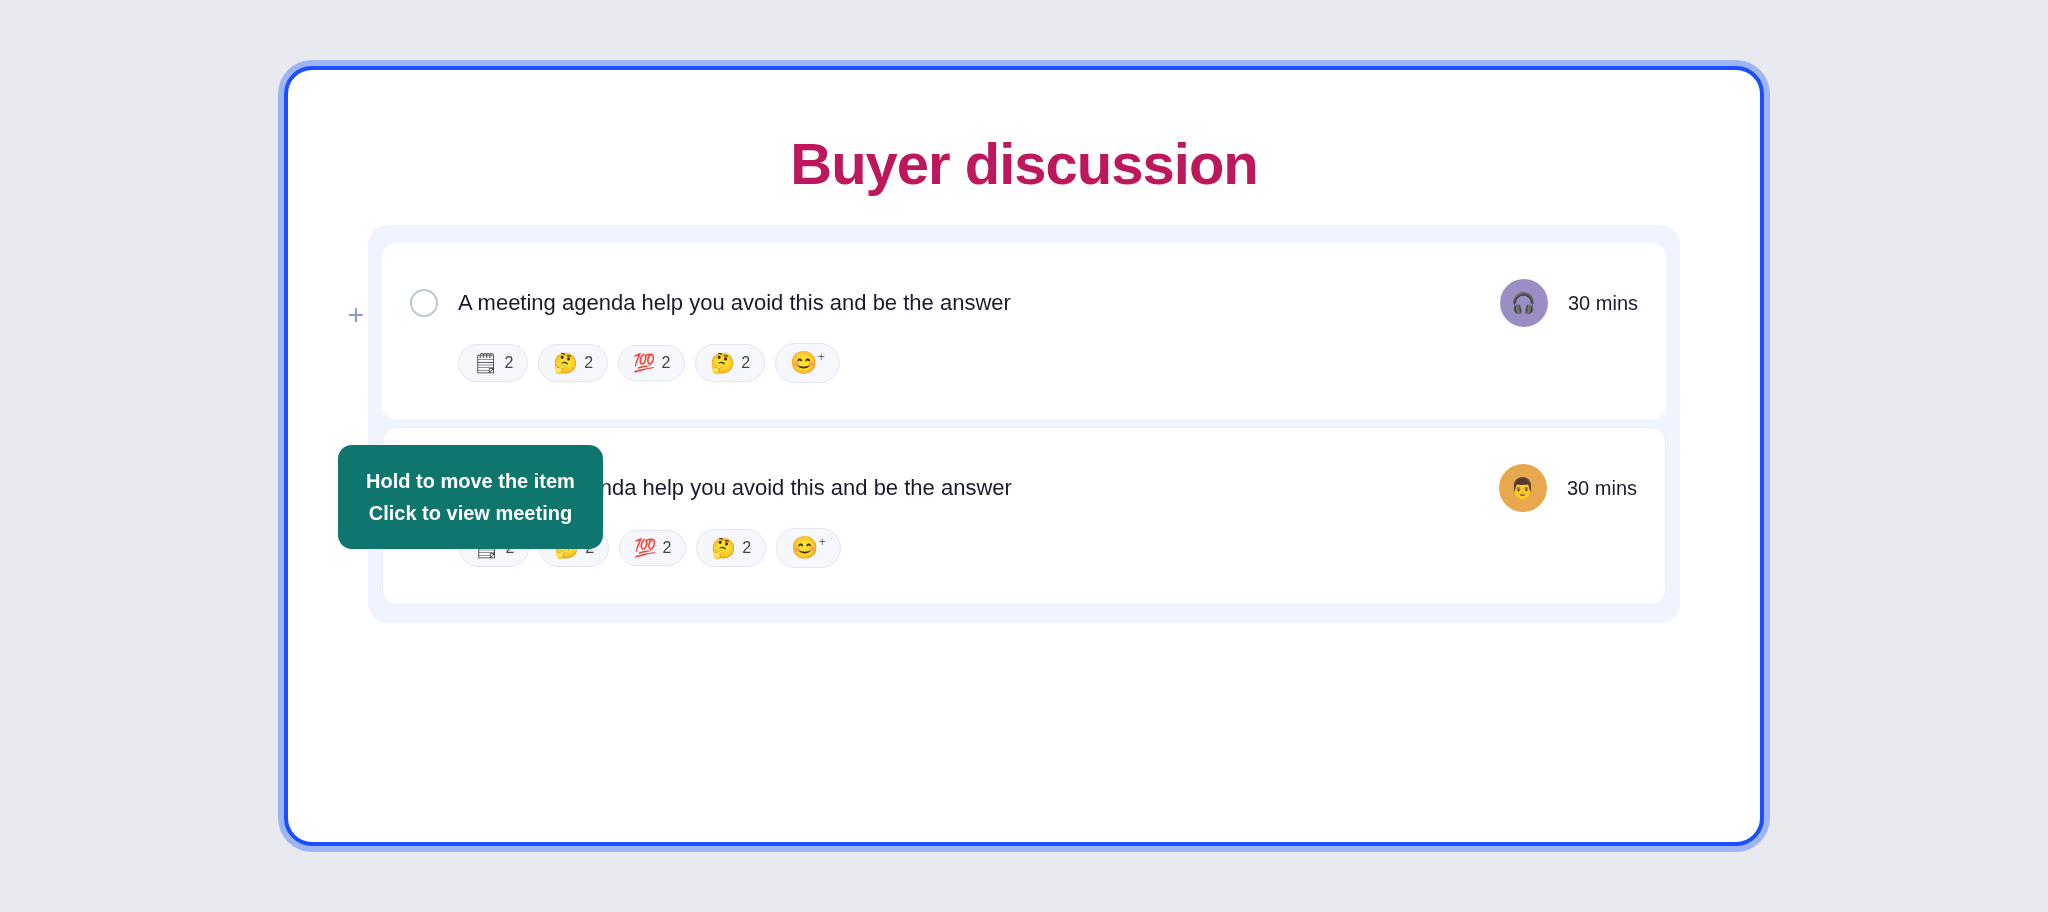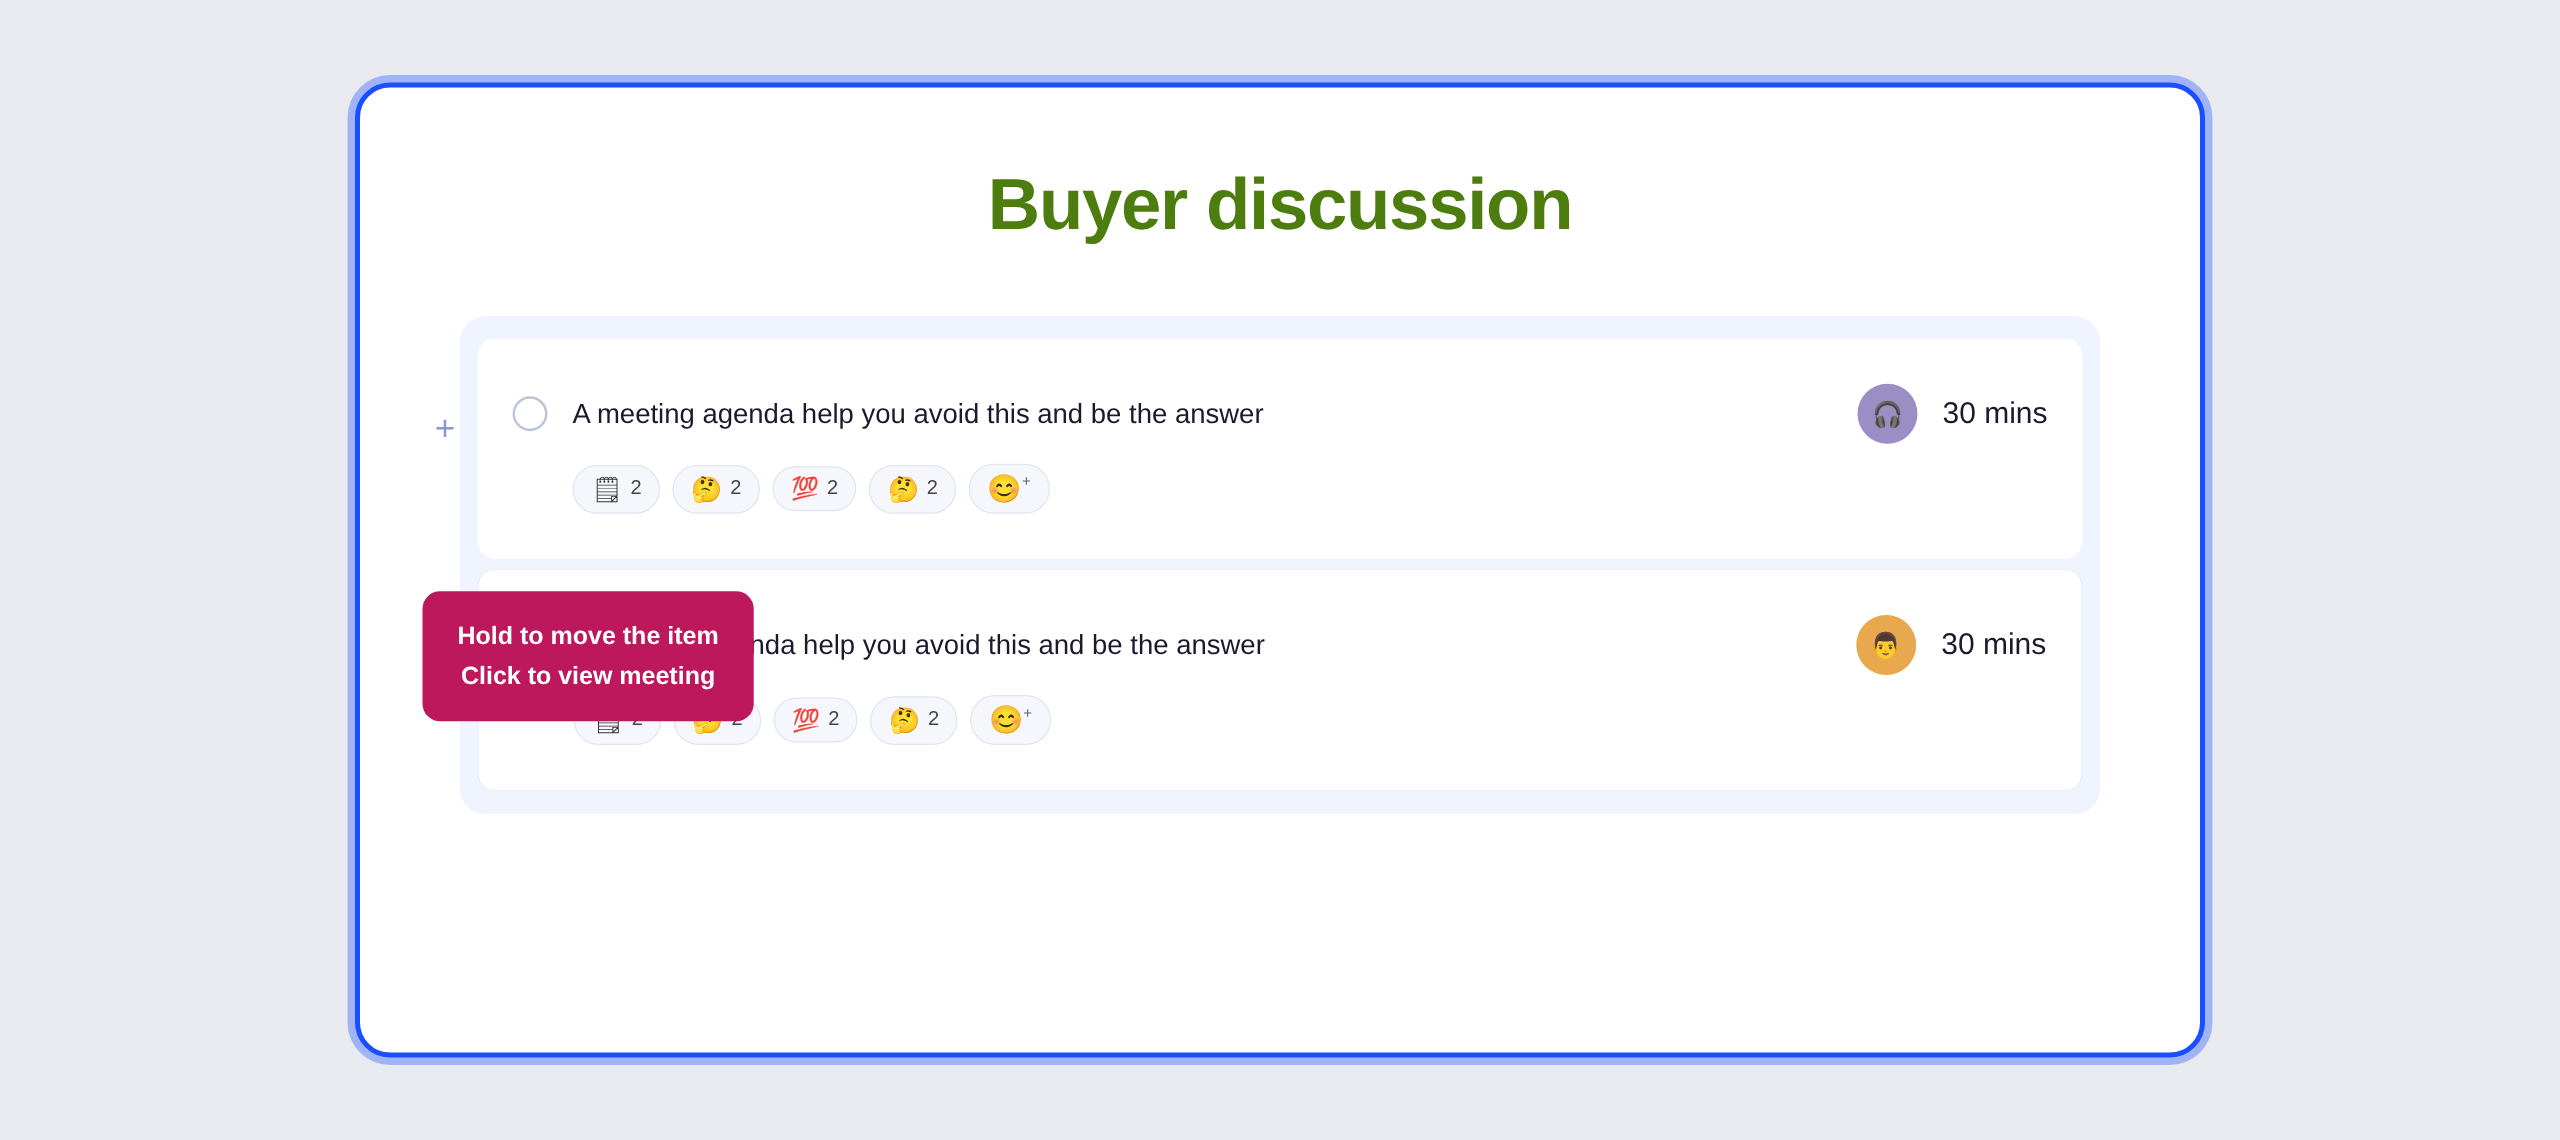--- a/index.html
+++ b/index.html
@@ -20,23 +20,23 @@
       box-shadow: 0 0 0 6px rgba(26, 79, 255, 0.35);
       width: 1480px;
       min-height: 780px;
       padding: 60px 80px 60px 80px;
       position: relative;
     }
 
     .page-title {
       font-size: 58px;
       font-weight: 800;
-      color: #4d7c0f;
+      color: #be185d;
       text-align: center;
-      margin-bottom: 56px;
+      margin-bottom: 28px;
       letter-spacing: -1px;
     }
 
     .discussion-container {
       background: #f0f4ff;
       border-radius: 20px;
       padding: 10px 0;
       position: relative;
     }
 
@@ -98,21 +98,21 @@
 
     .avatar-purple {
       background: #9b8ec4;
     }
 
     .avatar-orange {
       background: #e8a84e;
     }
 
     .item-duration {
-      font-size: 24px;
+      font-size: 20px;
       color: #1a1a2e;
       font-weight: 500;
       white-space: nowrap;
     }
 
     .reactions-row {
       display: flex;
       align-items: center;
       gap: 10px;
       margin-top: 16px;
@@ -246,21 +246,21 @@
         <div class="ctrl-hamburger">
           <div class="bar"></div>
           <div class="bar"></div>
           <div class="bar"></div>
         </div>
         <div class="cursor-icon">↖</div>
       </div>
       <span class="tree-icon">⋔</span>
     </div>
 
-    <div class="tooltip" style="position:absolute;left:-30px;top:220px;background:#be185d;color:#fff;border-radius:14px;padding:20px 28px;min-width:260px;z-index:10;">
+    <div class="tooltip" style="position:absolute;left:-30px;top:220px;background:#0f766e;color:#fff;border-radius:14px;padding:20px 28px;min-width:260px;z-index:10;">
       <div class="tooltip-line">Hold to move the item</div>
       <div class="tooltip-line">Click to view meeting</div>
     </div>
 
     <div class="item-row">
       <div class="item-main">
         <div class="item-checkbox"></div>
         <span class="item-text">A meeting agenda help you avoid this and be the answer</span>
         <div class="item-avatar avatar-purple">
           <div class="avatar-img">🎧</div>

